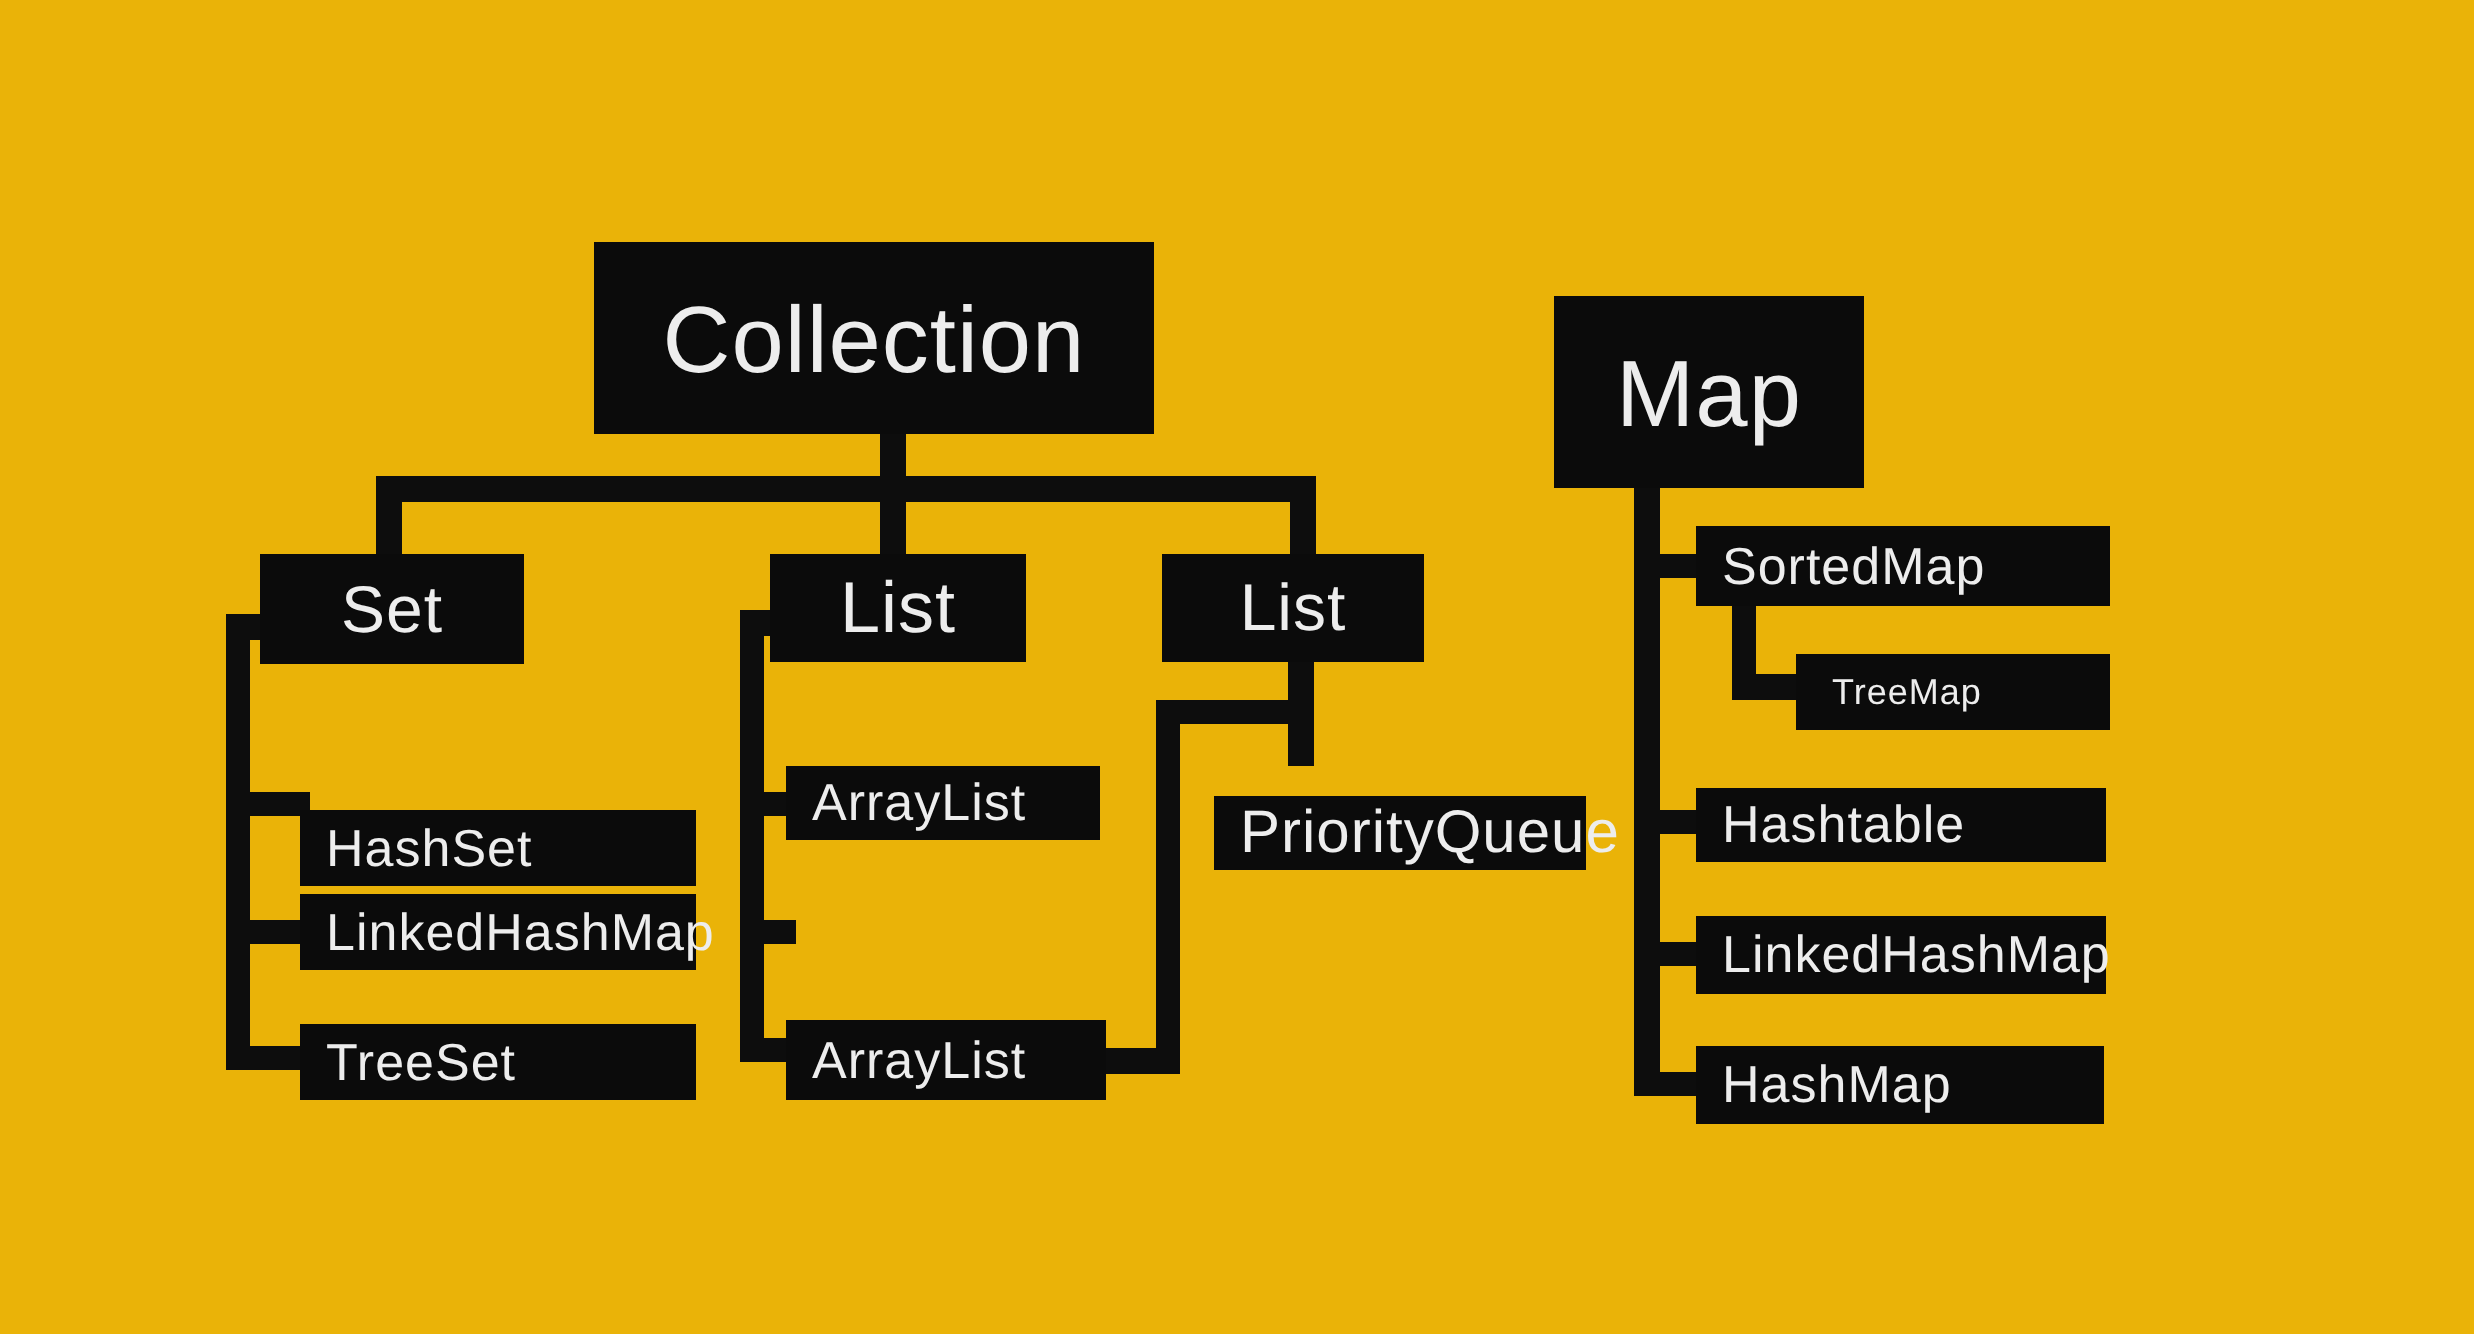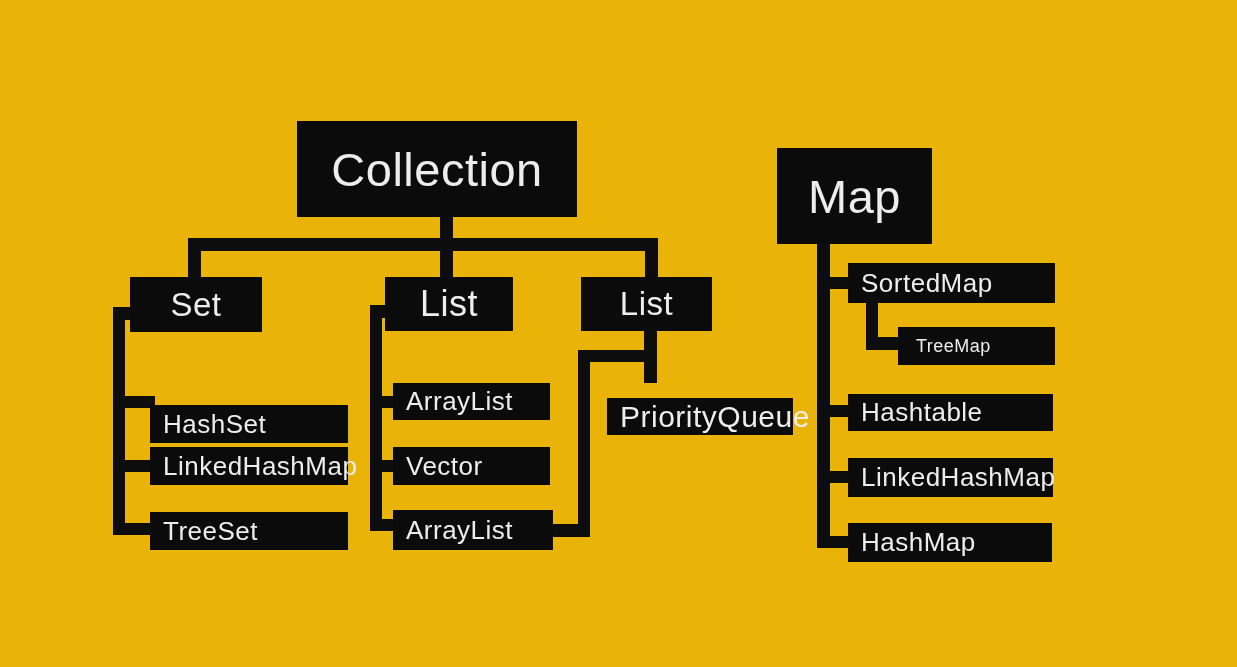--- a/index.html
+++ b/index.html
@@ -75,21 +75,20 @@
 
   <div class="node center" style="left:130px; top:277px; width:132px; height:55px; font-size:33px;">Set</div>
   <div class="node center" style="left:385px; top:277px; width:128px; height:54px; font-size:36px;">List</div>
   <div class="node center" style="left:581px; top:277px; width:131px; height:54px; font-size:33px;">List</div>
 
   <div class="node leftpad" style="left:150px; top:405px; width:198px; height:38px; font-size:26px;">HashSet</div>
   <div class="node leftpad" style="left:150px; top:447px; width:198px; height:38px; font-size:26px;">LinkedHashMap</div>
   <div class="node leftpad" style="left:150px; top:512px; width:198px; height:38px; font-size:26px;">TreeSet</div>
 
   <div class="node leftpad" style="left:393px; top:383px; width:157px; height:37px; font-size:26px;">ArrayList</div>
-  <div class="node leftpad" style="left:393px; top:447px; width:157px; height:38px; font-size:26px;">Vector</div>
   <div class="node leftpad" style="left:393px; top:510px; width:160px; height:40px; font-size:26px;">ArrayList</div>
 
   <div class="node leftpad" style="left:607px; top:370px; width:186px; height:37px; font-size:30px;margin-top:28px;">PriorityQueue</div>
 
   <div class="node leftpad" style="left:848px; top:263px; width:207px; height:40px; font-size:26px;">SortedMap</div>
   <div class="node leftpad" style="left:898px; top:327px; width:157px; height:38px; font-size:18px; padding-left:18px;">TreeMap</div>
   <div class="node leftpad" style="left:848px; top:394px; width:205px; height:37px; font-size:26px;">Hashtable</div>
   <div class="node leftpad" style="left:848px; top:458px; width:205px; height:39px; font-size:26px;">LinkedHashMap</div>
   <div class="node leftpad" style="left:848px; top:523px; width:204px; height:39px; font-size:26px;">HashMap</div>
 

